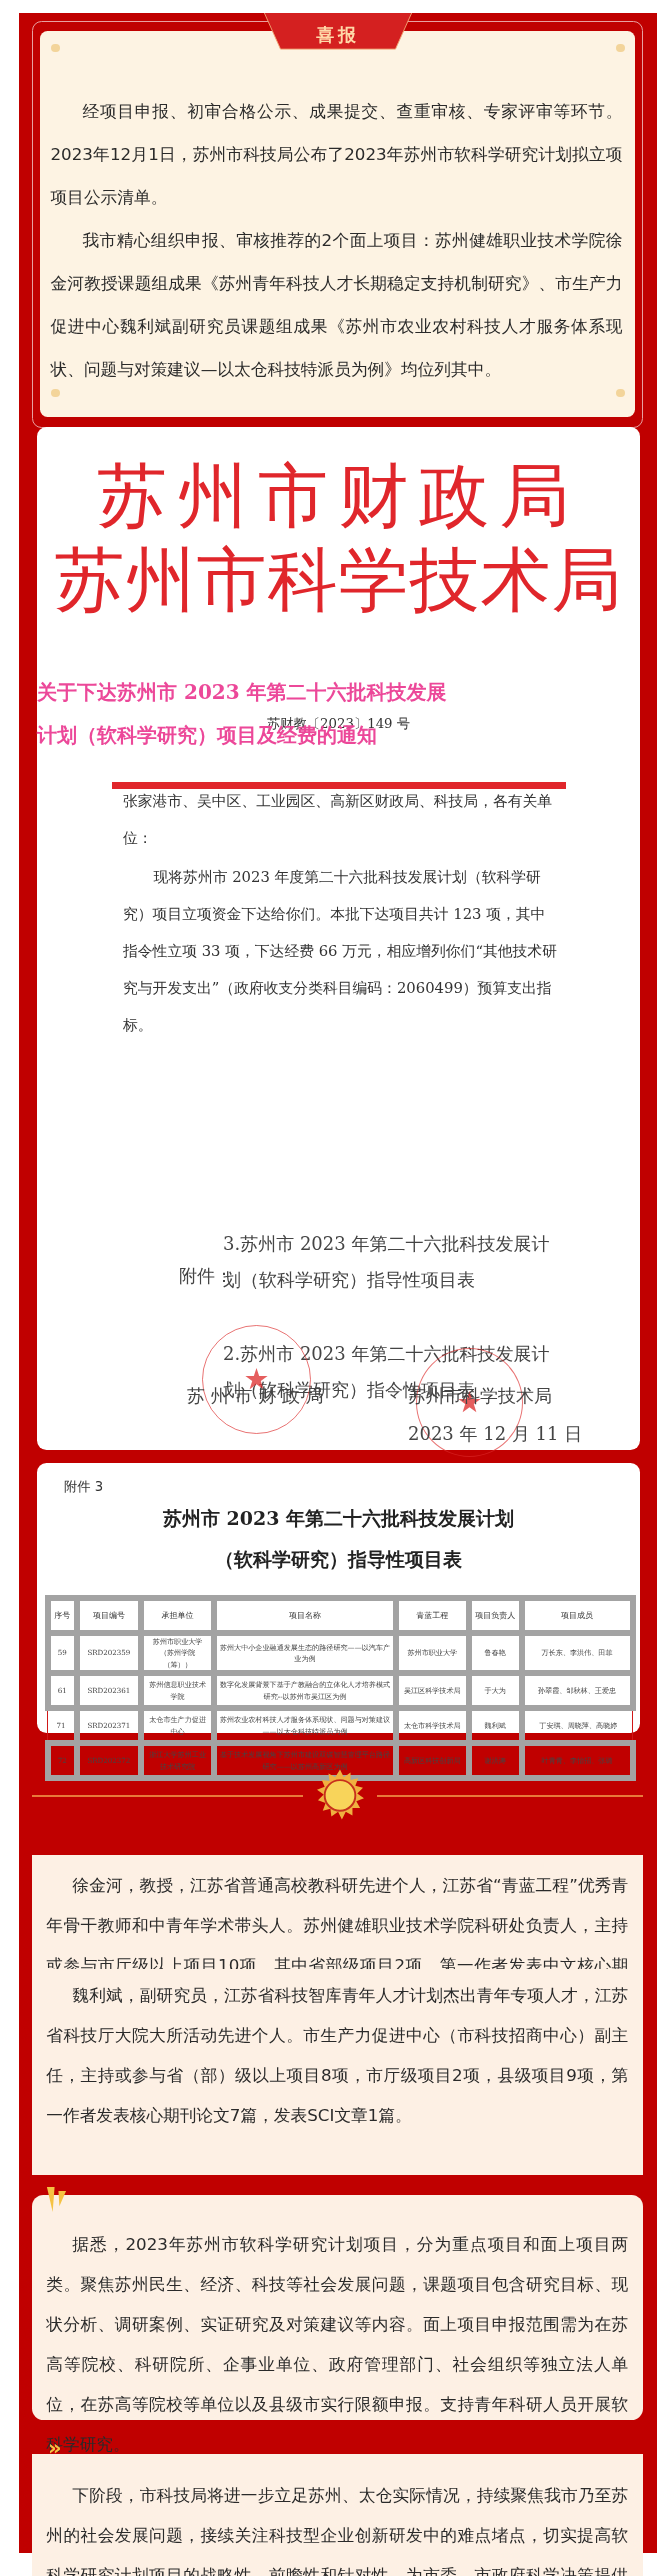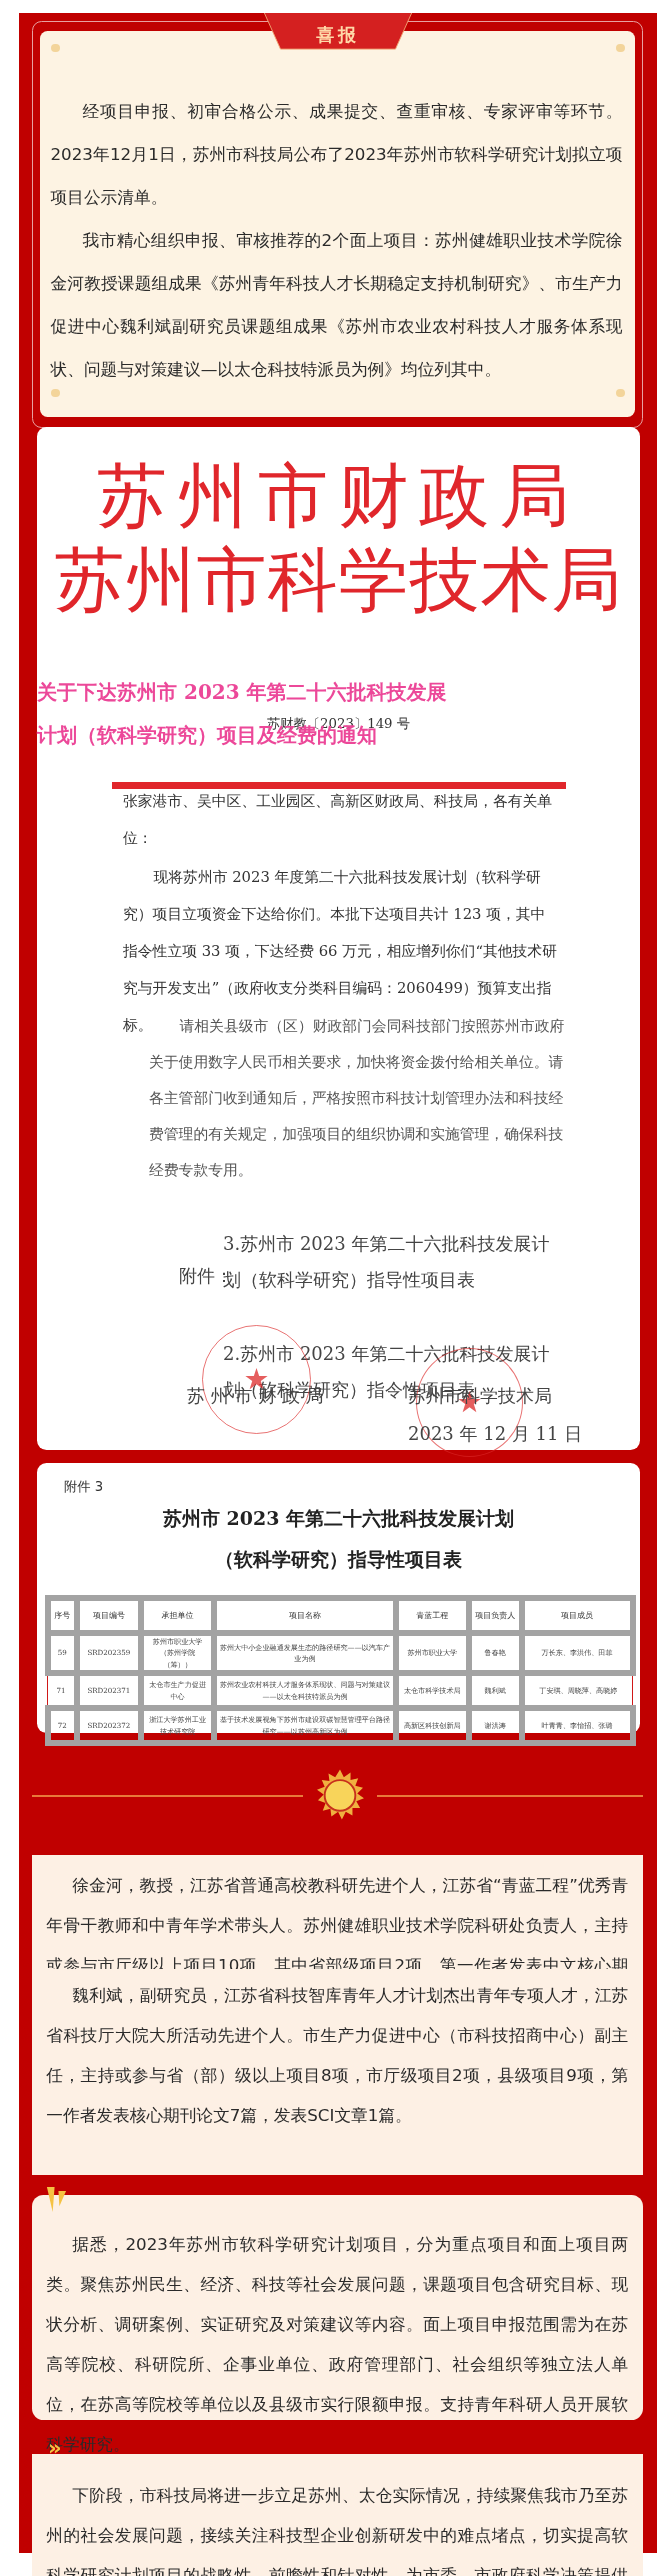--- a/index.html
+++ b/index.html
@@ -71,21 +71,20 @@
 
 <div class="doc">
   <div class="doc-head" style="top:27px">苏州市财政局</div>
   <div class="doc-head" style="top:111px;letter-spacing:1px">苏州市科学技术局</div>
   <div class="doc-num">苏财教〔2023〕149 号</div>
   <div class="doc-rule"></div>
   <div class="doc-title" style="top:679px;top:252px">关于下达苏州市 2023 年第二十六批科技发展</div>
   <div class="doc-title" style="top:295px">计划（软科学研究）项目及经费的通知</div>
   <p class="doc-p" style="left:86px;top:355px;width:435px;top:355px;margin-top:0">张家港市、吴中区、工业园区、高新区财政局、科技局，各有关单位：</p>
   <p class="doc-p" style="left:86px;top:431px;width:435px;text-indent:30.5px">现将苏州市 2023 年度第二十六批科技发展计划（软科学研究）项目立项资金下达给你们。本批下达项目共计 123 项，其中指令性立项 33 项，下达经费 66 万元，相应增列你们“其他技术研究与开发支出”（政府收支分类科目编码：2060499）预算支出指标。</p>
-  <p class="doc-p faint" style="left:112px;top:581px;width:416px;text-indent:30.5px;line-height:36px">请相关县级市（区）财政部门会同科技部门按照苏州市政府关于使用数字人民币相关要求，加快将资金拨付给相关单位。请各主管部门收到通知后，严格按照市科技计划管理办法和科技经费管理的有关规定，加强项目的组织协调和实施管理，确保科技经费专款专用。</p>
   <div class="sign faint" style="left:142px;top:837px">附件：</div>
   <div class="sign faint" style="left:186px;top:909px;width:343px;line-height:36px">2.苏州市 2023 年第二十六批科技发展计划（软科学研究）指令性项目表</div>
 
 </div>
 
 <div class="sign faint" style="left:223px;top:1226px;width:343px;line-height:36px">3.苏州市 2023 年第二十六批科技发展计划（软科学研究）指导性项目表</div>
 
 <div class="seal" style="left:202px;top:1323px;width:107px;height:147px;height:107px;top:1325px">
   <div class="star" style="top:36px;font-size:29px">★</div>
 </div>
@@ -124,20 +123,29 @@
     <tbody>
       <tr>
         <td>59</td>
         <td>SRD202359</td>
         <td>苏州市职业大学（苏州学院（筹））</td>
         <td>苏州大中小企业融通发展生态的路径研究——以汽车产业为例</td>
         <td>苏州市职业大学</td>
         <td>鲁春艳</td>
         <td>万长东、李洪伟、田菲</td>
       </tr>
+      <tr>
+        <td>61</td>
+        <td>SRD202361</td>
+        <td>苏州信息职业技术学院</td>
+        <td>数字化发展背景下基于产教融合的立体化人才培养模式研究--以苏州市吴江区为例</td>
+        <td>吴江区科学技术局</td>
+        <td>于大为</td>
+        <td>孙翠霞、邹秋林、王爱忠</td>
+      </tr>
       <tr class="hl">
         <td>71</td>
         <td>SRD202371</td>
         <td>太仓市生产力促进中心</td>
         <td>苏州农业农村科技人才服务体系现状、问题与对策建议——以太仓科技特派员为例</td>
         <td>太仓市科学技术局</td>
         <td>魏利斌</td>
         <td>丁安琪、周晓萍、高晓婷</td>
       </tr>
       <tr>

